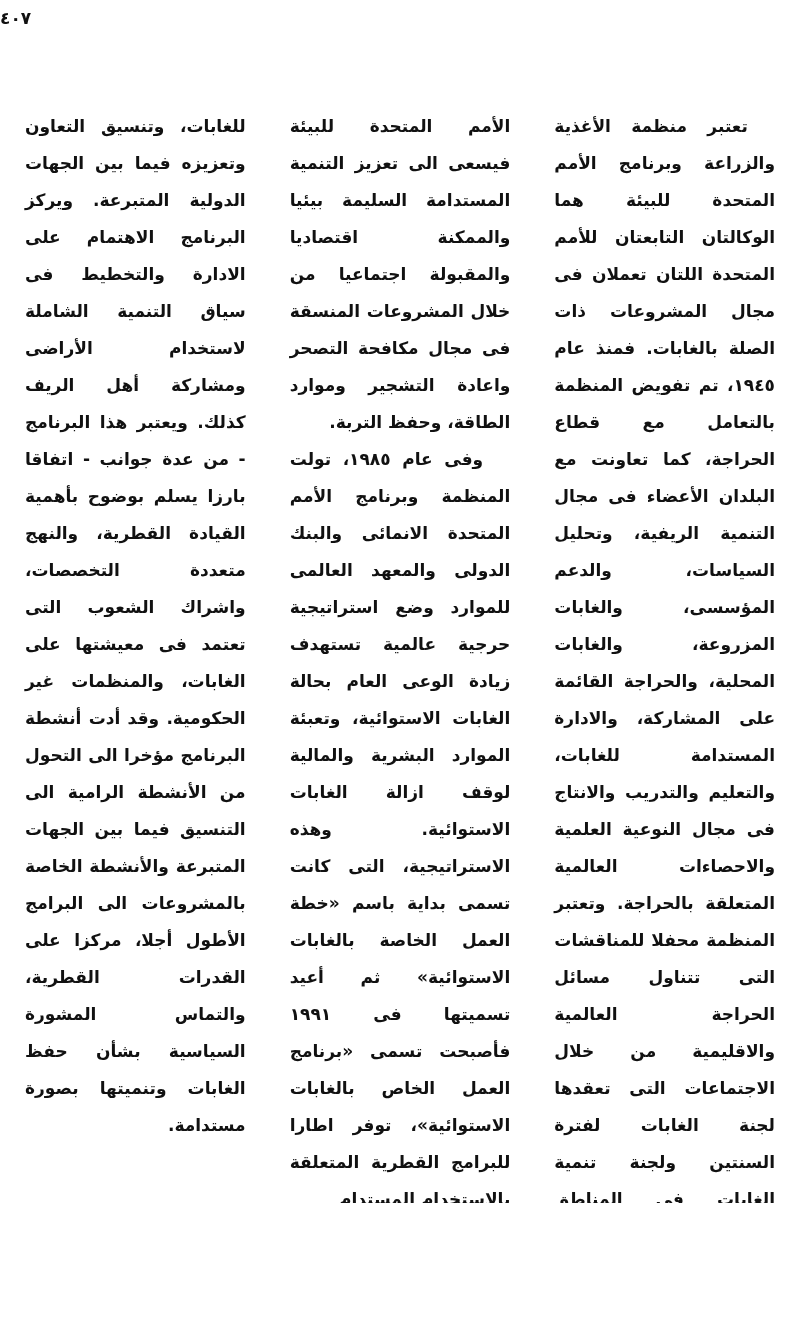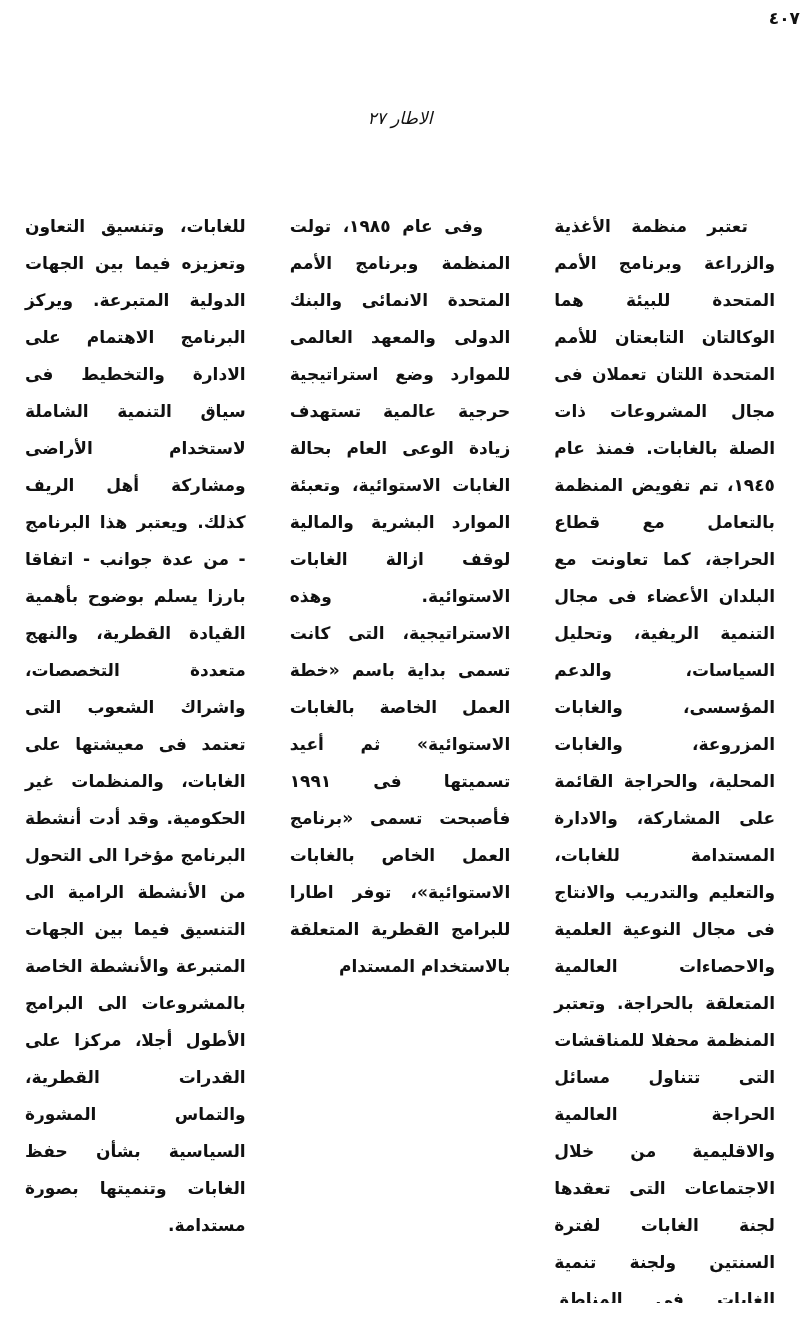--- a/index.html
+++ b/index.html
@@ -11,21 +11,21 @@
   }
   .page {
     position: relative;
     width: 800px;
     height: 1340px;
     background: #ffffff;
     overflow: hidden;
     direction: rtl;
   }
   .page-number {
-    text-align: right;
+    text-align: left;
     font-size: 17px;
     font-weight: bold;
     padding-top: 8px;
     direction: rtl;
   }
   .box-label {
     text-align: center;
     font-style: italic;
     font-size: 17px;
     margin-top: 80px;
@@ -56,30 +56,30 @@
   .col p { margin: 0; font-weight: bold; }
   .col p.indent { text-indent: 1.6em; }
 </style>
 </head>
 <body>
 
 <div class="page">
 
   <div class="page-number">٤٠٧</div>
 
-  <div class="box-label">الاطار ٢٧</div>
 
 
   <div class="columns">
 
     <div class="col">
       <p class="indent">تعتبر منظمة الأغذية والزراعة وبرنامج الأمم المتحدة للبيئة هما الوكالتان التابعتان للأمم المتحدة اللتان تعملان فى مجال المشروعات ذات الصلة بالغابات. فمنذ عام ١٩٤٥، تم تفويض المنظمة بالتعامل مع قطاع الحراجة، كما تعاونت مع البلدان الأعضاء فى مجال التنمية الريفية، وتحليل السياسات، والدعم المؤسسى، والغابات المزروعة، والغابات المحلية، والحراجة القائمة على المشاركة، والادارة المستدامة للغابات، والتعليم والتدريب والانتاج فى مجال النوعية العلمية والاحصاءات العالمية المتعلقة بالحراجة. وتعتبر المنظمة محفلا للمناقشات التى تتناول مسائل الحراجة العالمية والاقليمية من خلال الاجتماعات التى تعقدها لجنة الغابات لفترة السنتين ولجنة تنمية الغابات فى المناطق الاستوائية. أما برنامج</p>
     </div>
 
     <div class="col">
+      <p>الأمم المتحدة للبيئة فيسعى الى تعزيز التنمية المستدامة السليمة بيئيا والممكنة اقتصاديا والمقبولة اجتماعيا من خلال المشروعات المنسقة فى مجال مكافحة التصحر واعادة التشجير وموارد الطاقة، وحفظ التربة.</p>
       <p class="indent">وفى عام ١٩٨٥، تولت المنظمة وبرنامج الأمم المتحدة الانمائى والبنك الدولى والمعهد العالمى للموارد وضع استراتيجية حرجية عالمية تستهدف زيادة الوعى العام بحالة الغابات الاستوائية، وتعبئة الموارد البشرية والمالية لوقف ازالة الغابات الاستوائية. وهذه الاستراتيجية، التى كانت تسمى بداية باسم «خطة العمل الخاصة بالغابات الاستوائية» ثم أعيد تسميتها فى ١٩٩١ فأصبحت تسمى «برنامج العمل الخاص بالغابات الاستوائية»، توفر اطارا للبرامج القطرية المتعلقة بالاستخدام المستدام</p>
     </div>
 
     <div class="col">
       <p>للغابات، وتنسيق التعاون وتعزيزه فيما بين الجهات الدولية المتبرعة. ويركز البرنامج الاهتمام على الادارة والتخطيط فى سياق التنمية الشاملة لاستخدام الأراضى ومشاركة أهل الريف كذلك. ويعتبر هذا البرنامج - من عدة جوانب - اتفاقا بارزا يسلم بوضوح بأهمية القيادة القطرية، والنهج متعددة التخصصات، واشراك الشعوب التى تعتمد فى معيشتها على الغابات، والمنظمات غير الحكومية. وقد أدت أنشطة البرنامج مؤخرا الى التحول من الأنشطة الرامية الى التنسيق فيما بين الجهات المتبرعة والأنشطة الخاصة بالمشروعات الى البرامج الأطول أجلا، مركزا على القدرات القطرية، والتماس المشورة السياسية بشأن حفظ الغابات وتنميتها بصورة مستدامة.</p>
     </div>
 
   </div>
 </div>
 

